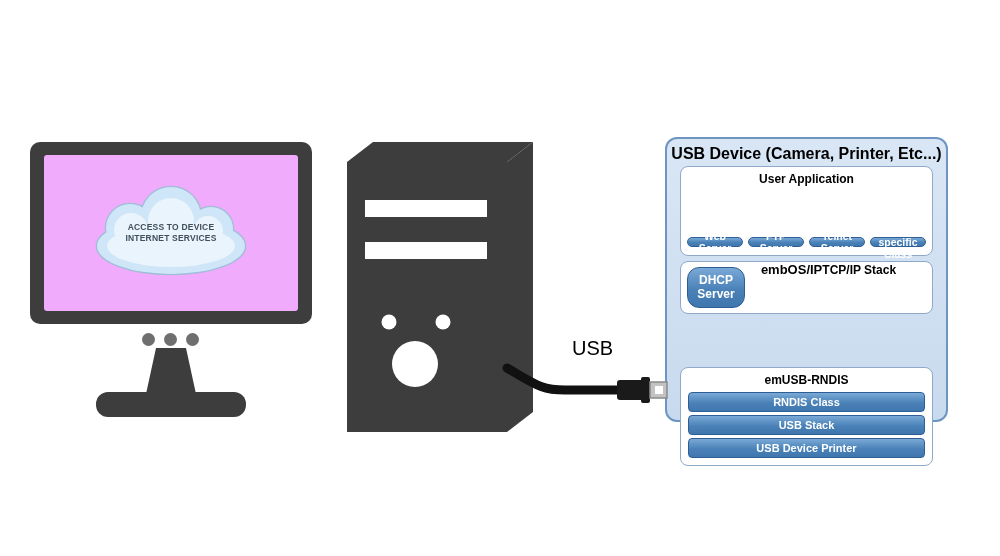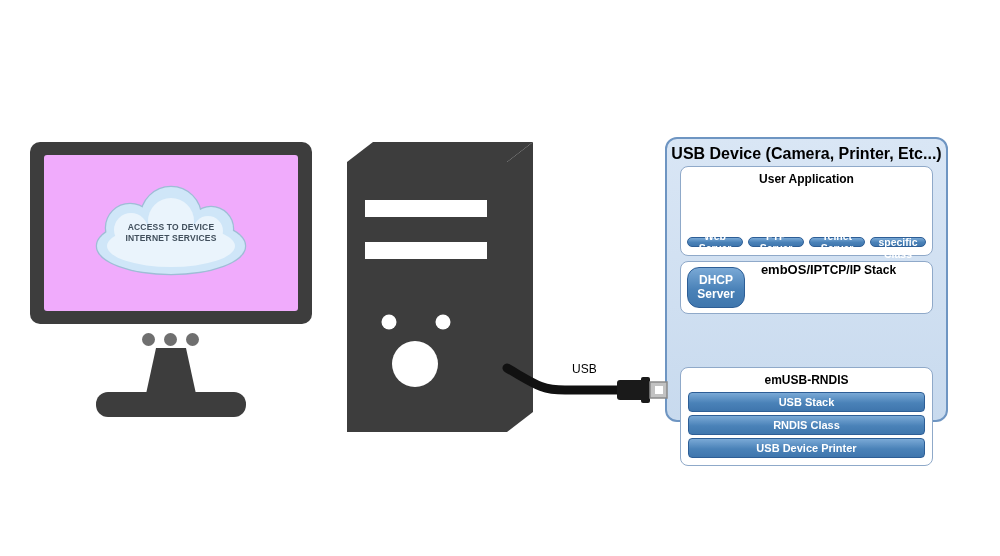--- a/index.html
+++ b/index.html
@@ -20,22 +20,22 @@
                background:#6f6f6f;top:333px;}
   .dot1{left:142px;} .dot2{left:164px;} .dot3{left:186px;}
   .monitor-neck{position:absolute;left:146px;top:348px;width:50px;height:46px;
                 background:#3d3d3d;clip-path:polygon(20% 0,80% 0,100% 100%,0 100%);}
   .monitor-base{position:absolute;left:96px;top:392px;width:150px;height:25px;
                 background:#3d3d3d;border-radius:12px;}
 
   
   .tower{position:absolute;left:345px;top:140px;z-index:1;}
   .cable{position:absolute;left:495px;top:348px;z-index:2;}
-  .usb-label{position:absolute;left:572px;top:362px;width:60px;
-             font-size:12px;font-weight:500;color:#000;}
+  .usb-label{position:absolute;left:572px;top:337px;width:60px;
+             font-size:20px;font-weight:500;color:#000;}
 
   
   .device-panel{position:absolute;left:665px;top:137px;width:283px;height:285px;
                 background:linear-gradient(180deg,#d9e6f5 0%,#c8daee 100%);
                 border:2px solid #6e95c2;border-radius:12px;box-sizing:border-box;z-index:1;}
   .panel-title{position:absolute;left:0;top:6px;width:100%;text-align:center;
                font-size:16px;font-weight:bold;color:#000;}
   .white-box{position:absolute;left:13px;width:253px;background:#ffffff;
              border:1.5px solid #8fa9c9;border-radius:8px;box-sizing:border-box;padding-left:48px;}
   .box-user-app{top:27px;height:90px;}
@@ -143,20 +143,20 @@
 Server</div>
       <div class="os-area">
         <div class="os-name">embOS/IP</div>
         <div class="os-sub">TCP/IP Stack</div>
       </div>
     </div>
 
     <div class="white-box box-usb-stack">
       <div class="box-title">emUSB-RNDIS</div>
       <div class="layer-stack">
+        <div class="blue layer-bar">RNDIS Class</div>
         <div class="blue layer-bar">USB Stack</div>
-        <div class="blue layer-bar">RNDIS Class</div>
         <div class="blue layer-bar">USB Device Printer</div>
       </div>
     </div>
   </div>
 
 </div>
 
 </body></html>

